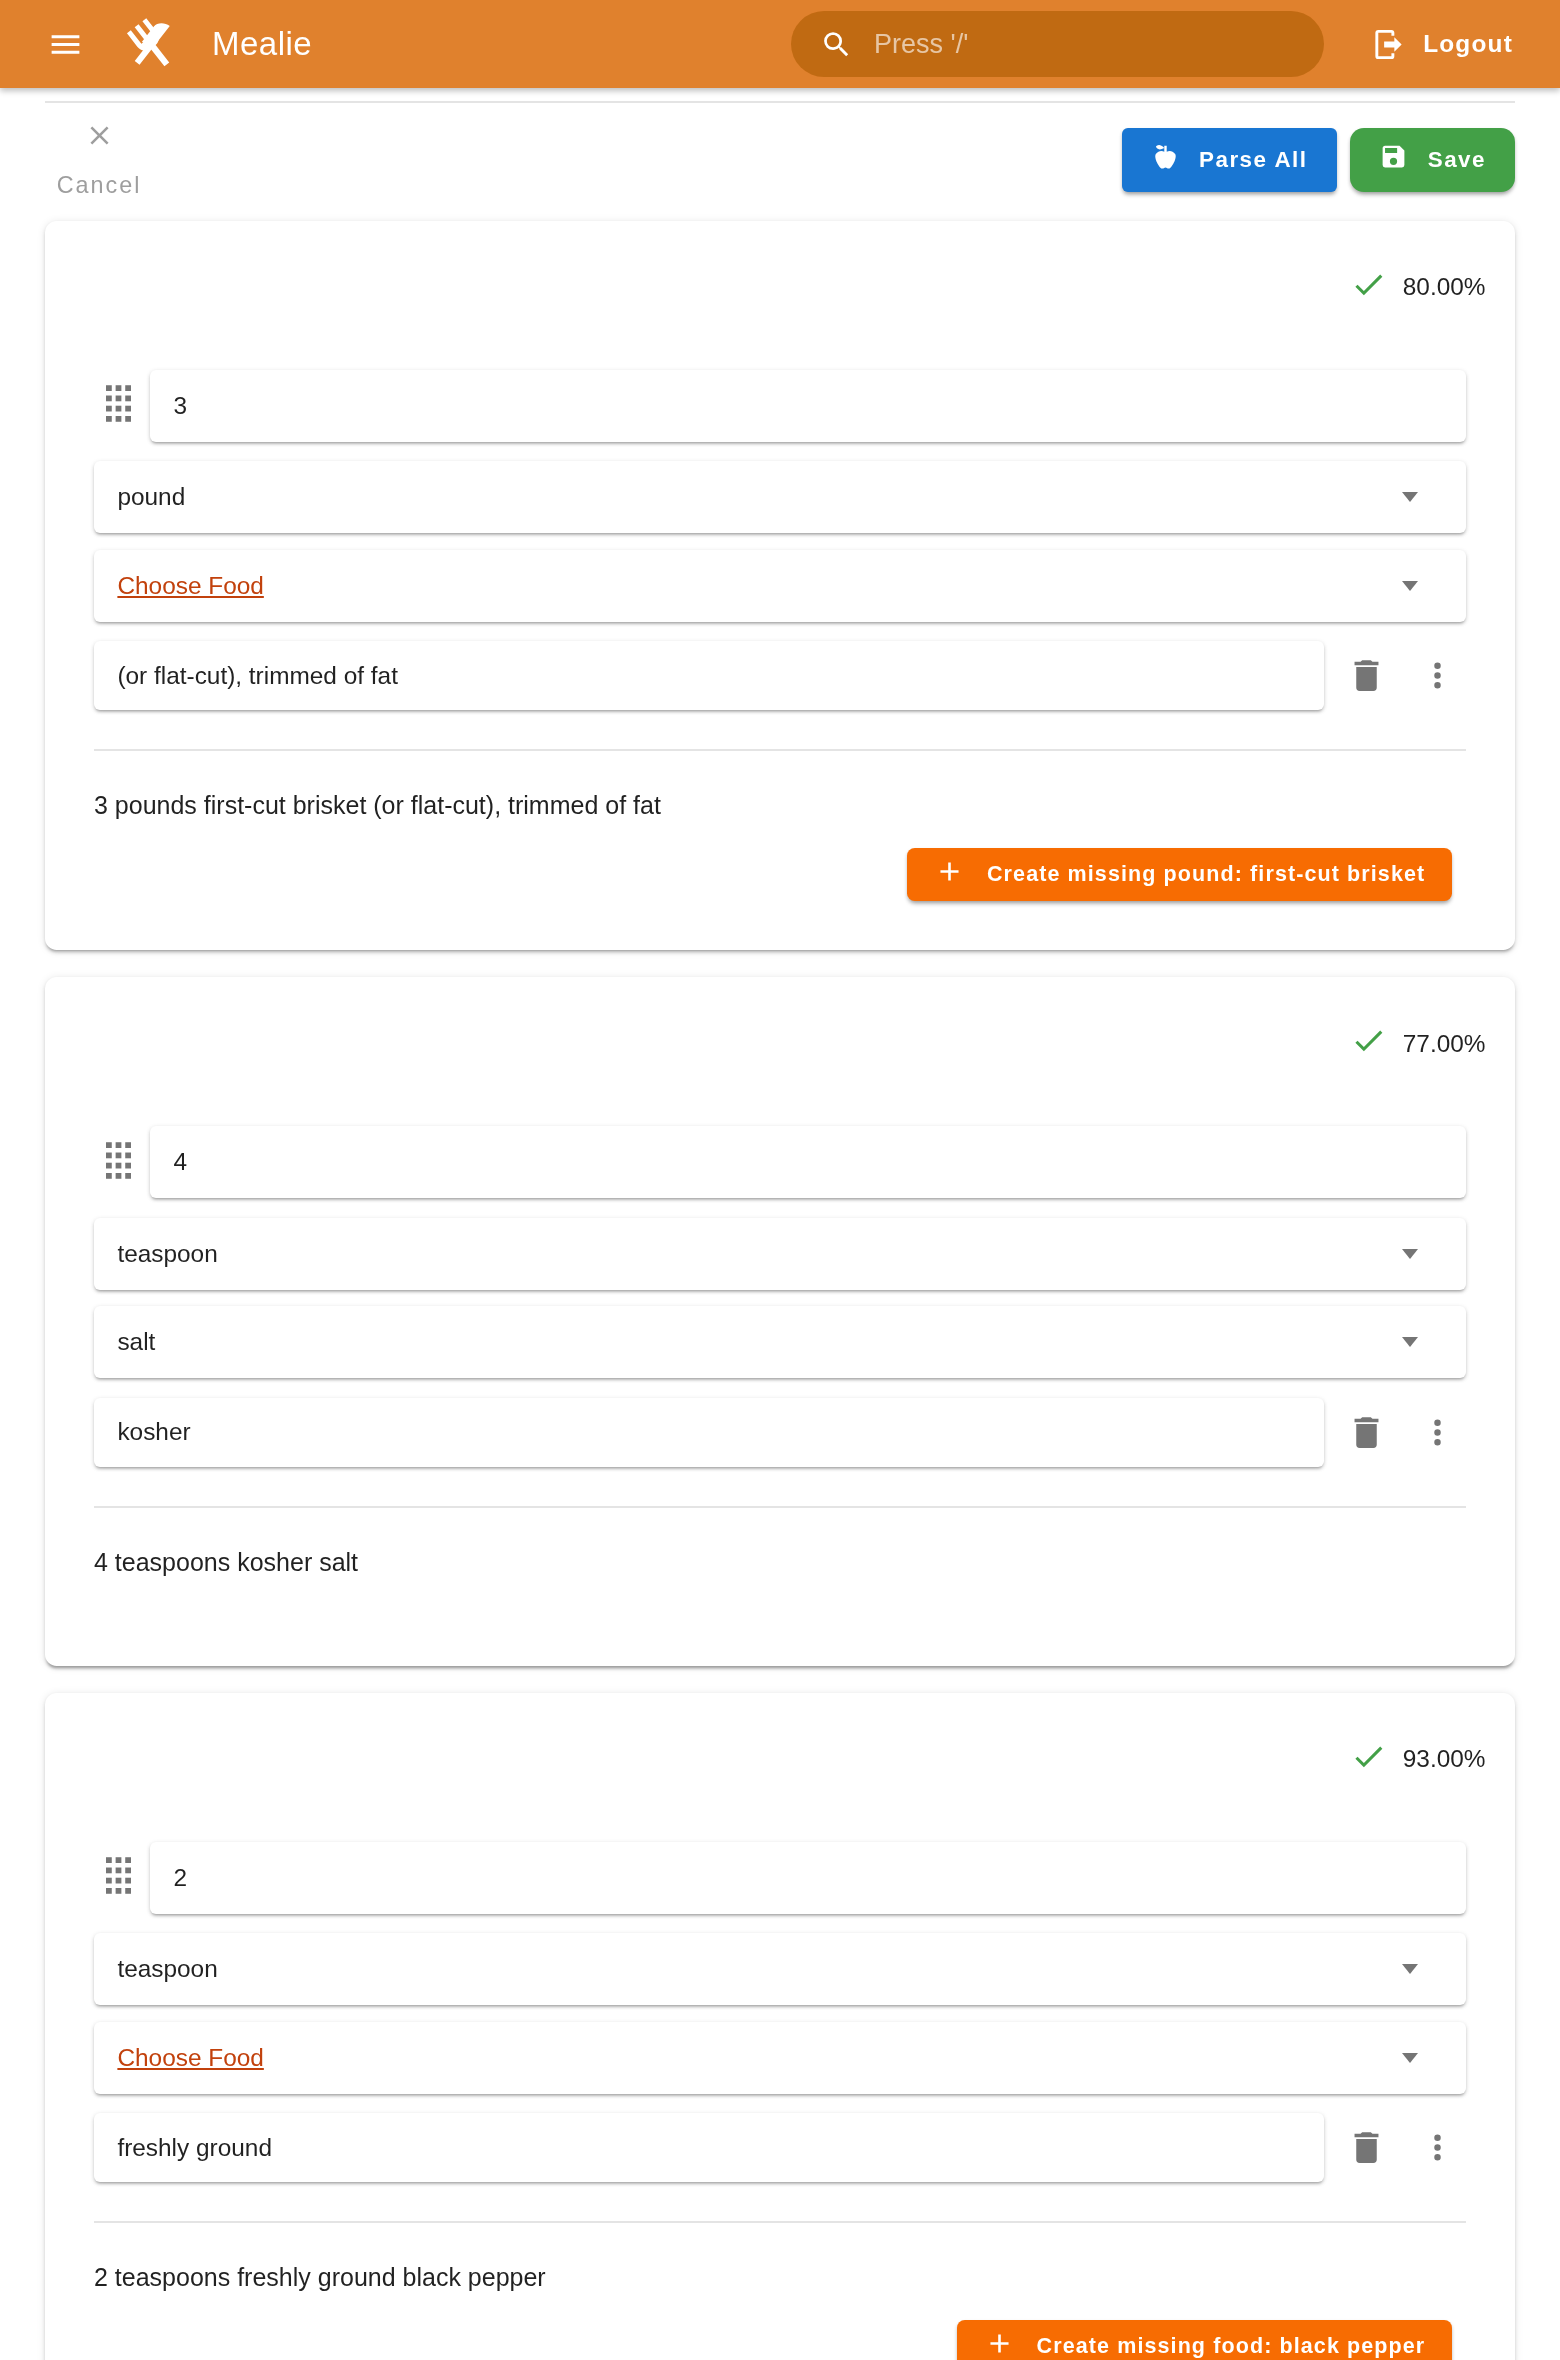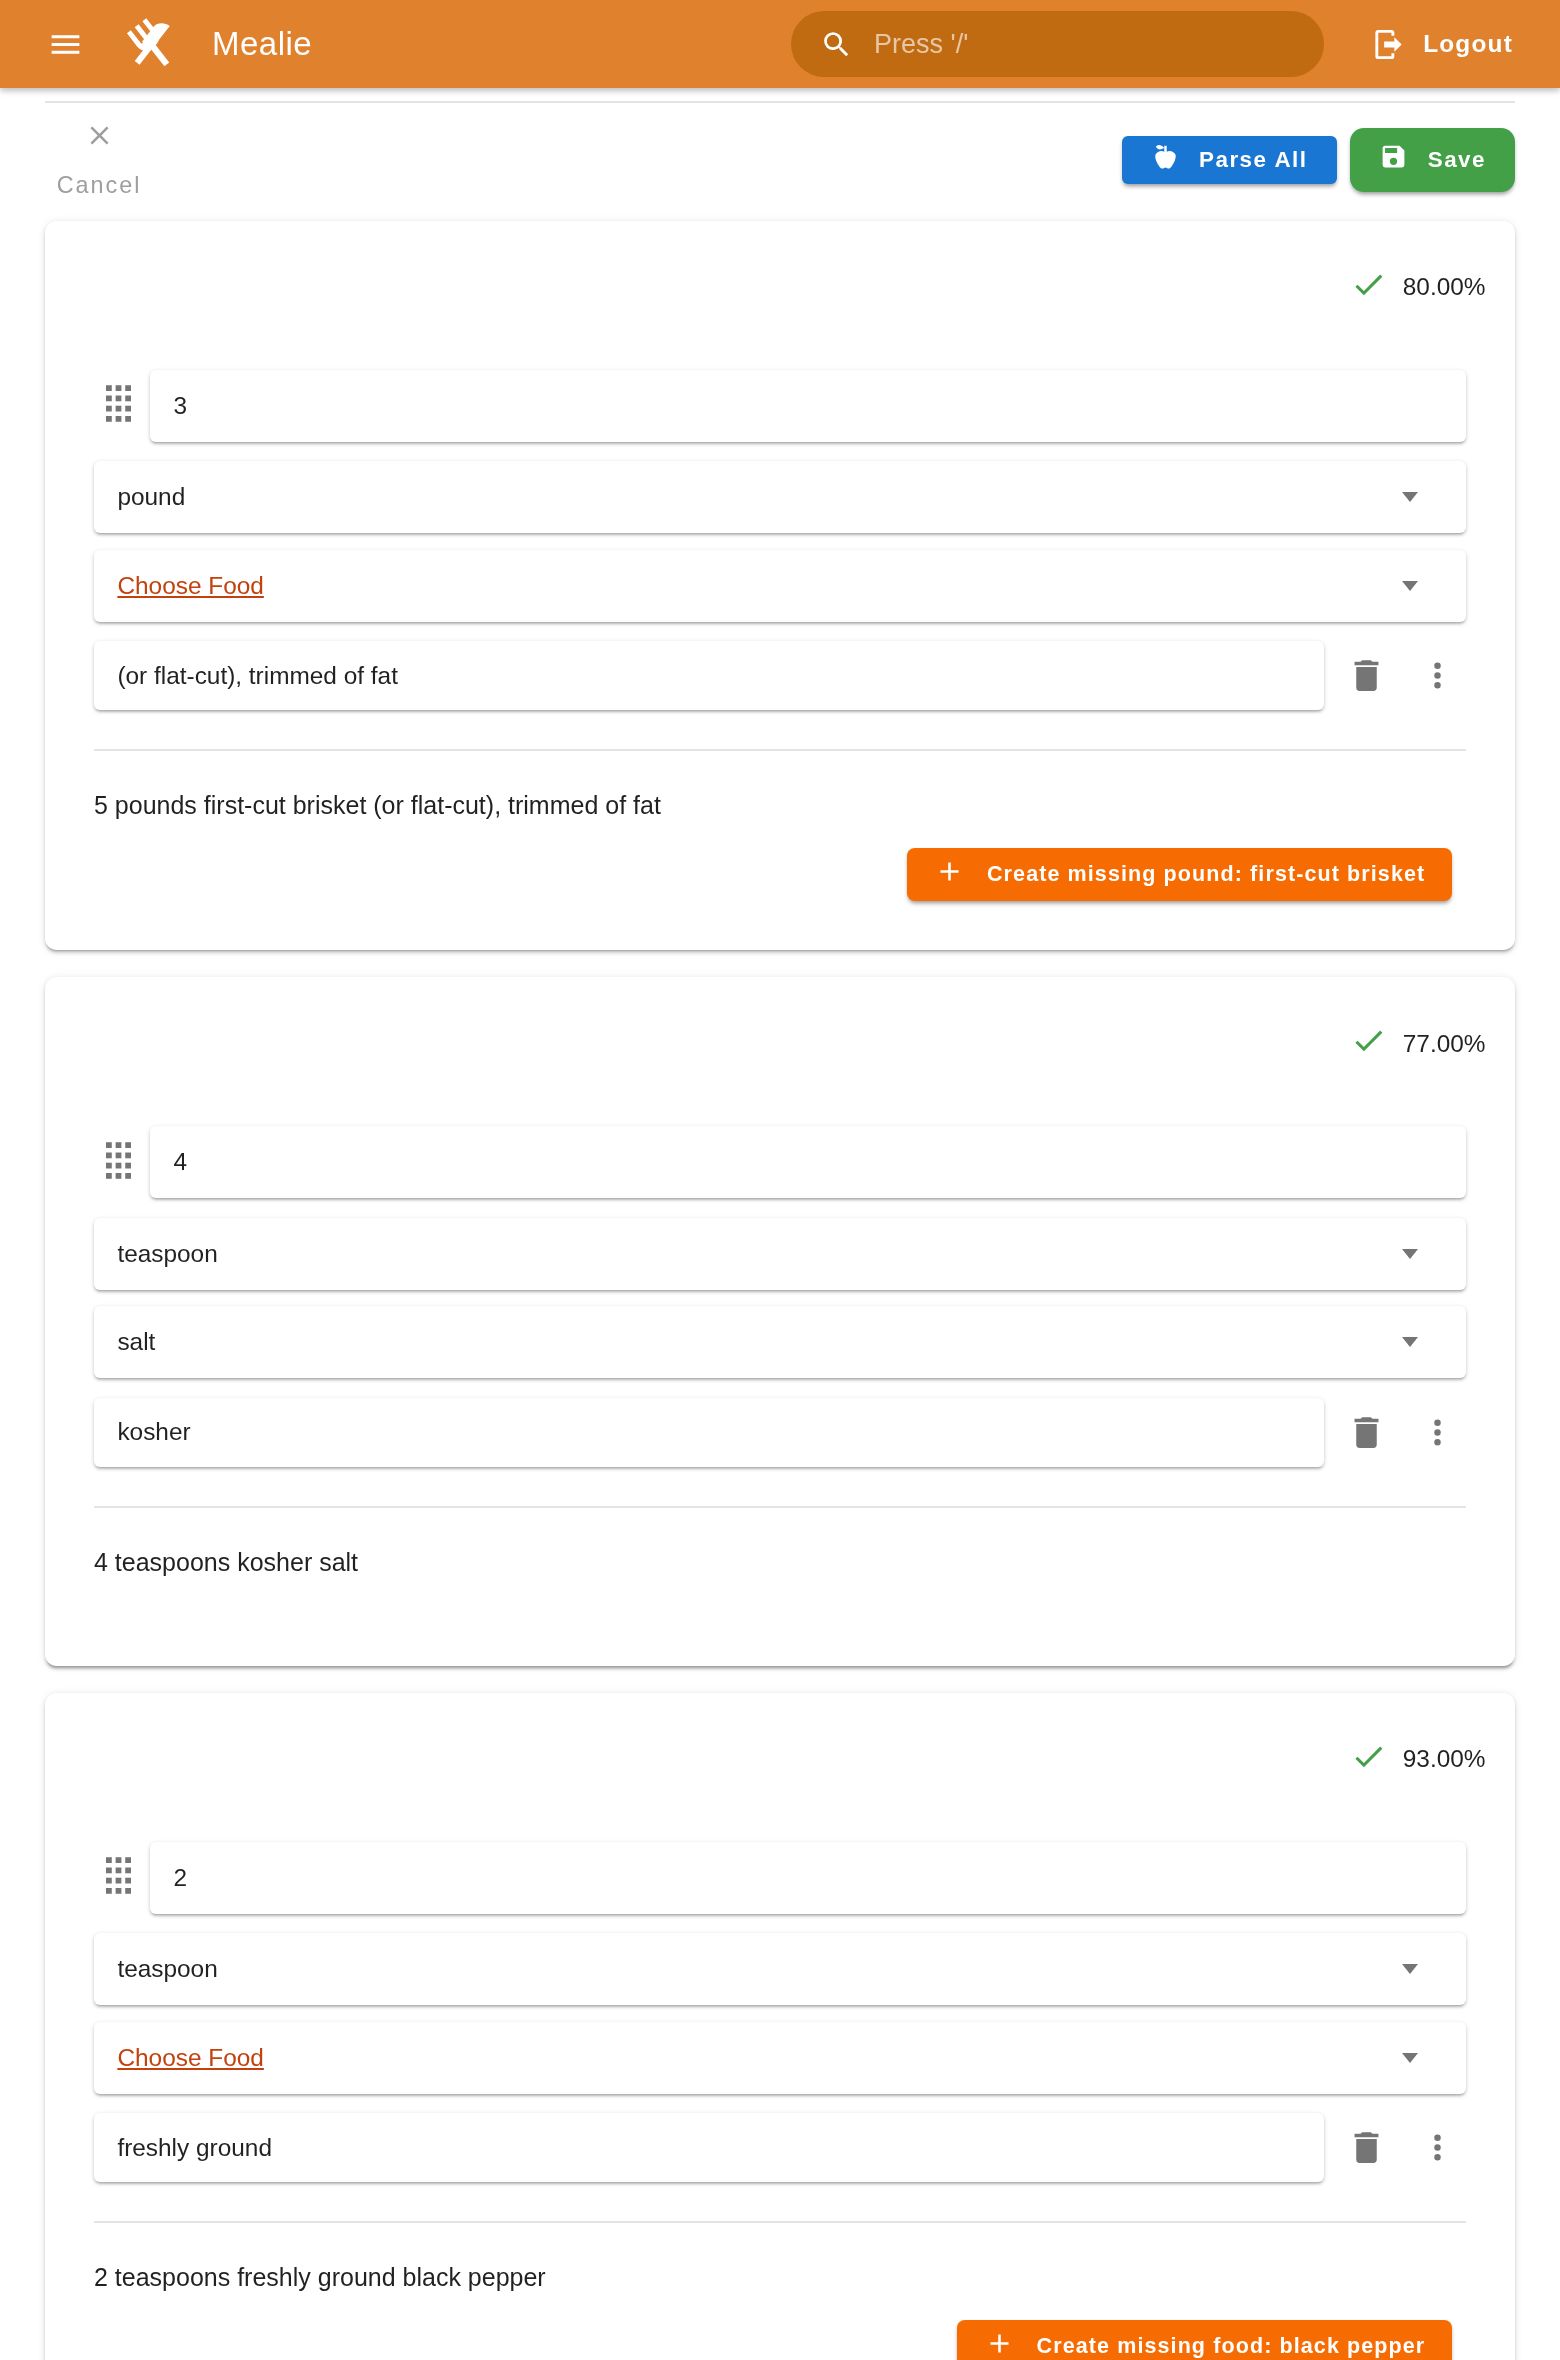--- a/index.html
+++ b/index.html
@@ -23,21 +23,21 @@
 
   
   .page { padding:0 45px; }
   .top-divider { border:none; border-top:2px solid #E4E4E4; margin-top:12.7px; }
   .actions-row { margin-top:25px; height:64px; display:flex; align-items:center; }
   .cancel-btn { display:flex; align-items:center; gap:15.6px; background:transparent; border:none; cursor:pointer;
     color:#9E9E9E; font-size:23.4px; font-weight:500; letter-spacing:2px; font-family:inherit; margin-left:11.7px;flex-direction:column; }
   .spacer { flex:1; }
   .btn { display:flex; align-items:center; border:none; cursor:pointer; color:#fff; font-family:inherit;
     font-weight:700; border-radius:5.9px; box-shadow:0 3.9px 4.9px -2px rgba(0,0,0,.3), 0 2px 3.9px 0 rgba(0,0,0,.15); }
-  .parse-btn { background:#1976D2; height:48px; padding:0 29px; gap:19.5px; font-size:22.4px; letter-spacing:1.5px; }
+  .parse-btn { background:#1976D2; height:64px; padding:0 29px; gap:19.5px; font-size:22.4px; letter-spacing:1.5px; }
   .save-btn  { background:#43A047; height:64px; padding:0 29px; gap:19.5px; font-size:22.4px; letter-spacing:1.5px; margin-left:13.7px;border-radius:14px; }
 
   
   .card { background:#fff; border-radius:11.7px; margin-top:27px; padding:39px 49px 49px;
     box-shadow:0 3.9px 2.9px -2.9px rgba(0,0,0,.28), 0 2.9px 3.9px 0 rgba(0,0,0,.12), 0 1px 8.8px 0 rgba(0,0,0,.10); }
   .card.first { margin-top:29px; }
   .card.no-missing { padding-bottom:86px; }
   .conf-row { height:55px; display:flex; justify-content:flex-end; align-items:center; gap:15.6px;
     margin:0 -19.5px 55px 0; font-size:24.4px; }
   .qty-row { display:flex; align-items:center; margin-bottom:19.5px; }
@@ -179,21 +179,21 @@
             <path fill="#757575" d="M19,4H15.5L14.5,3H9.5L8.5,4H5V6H19M6,19A2,2 0 0,0 8,21H16A2,2 0 0,0 18,19V7H6V19Z"></path>
           </svg>
       </button>
       <button class="icon-btn kebab-btn">
         <svg width="39" height="39" viewBox="0 0 24 24">
             <path fill="#757575" d="M12,16A2,2 0 0,1 14,18A2,2 0 0,1 12,20A2,2 0 0,1 10,18A2,2 0 0,1 12,16M12,10A2,2 0 0,1 14,12A2,2 0 0,1 12,14A2,2 0 0,1 10,12A2,2 0 0,1 12,10M12,4A2,2 0 0,1 14,6A2,2 0 0,1 12,8A2,2 0 0,1 10,6A2,2 0 0,1 12,4Z"></path>
           </svg>
       </button>
     </div>
     <hr class="card-divider">
-    <p class="summary">5 pounds first-cut brisket (or flat-cut), trimmed of fat</p>
+    <p class="summary">3 pounds first-cut brisket (or flat-cut), trimmed of fat</p>
     <div class="missing-row">
       <button class="btn missing-btn">
         <span>
           <svg width="31" height="31" viewBox="0 0 24 24">
               <path fill="#fff" d="M19,13H13V19H11V13H5V11H11V5H13V11H19V13Z"></path>
             </svg>
         </span>
         <span>Create missing pound: first-cut brisket</span>
       </button>
     </div>

